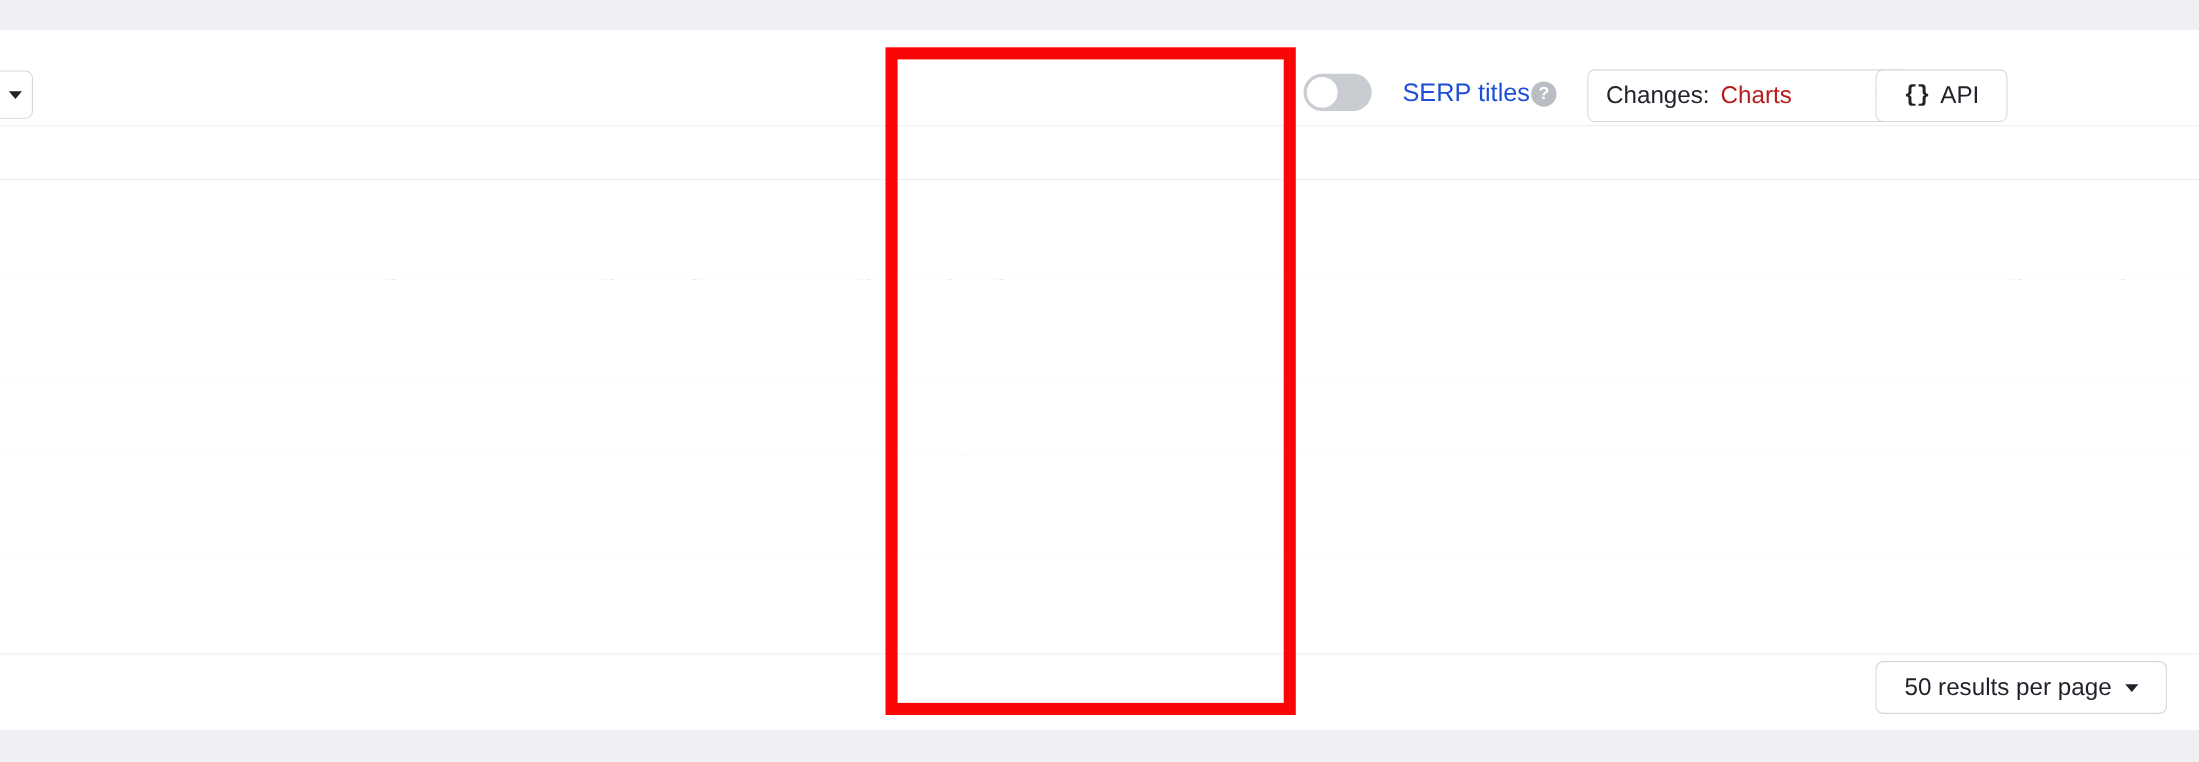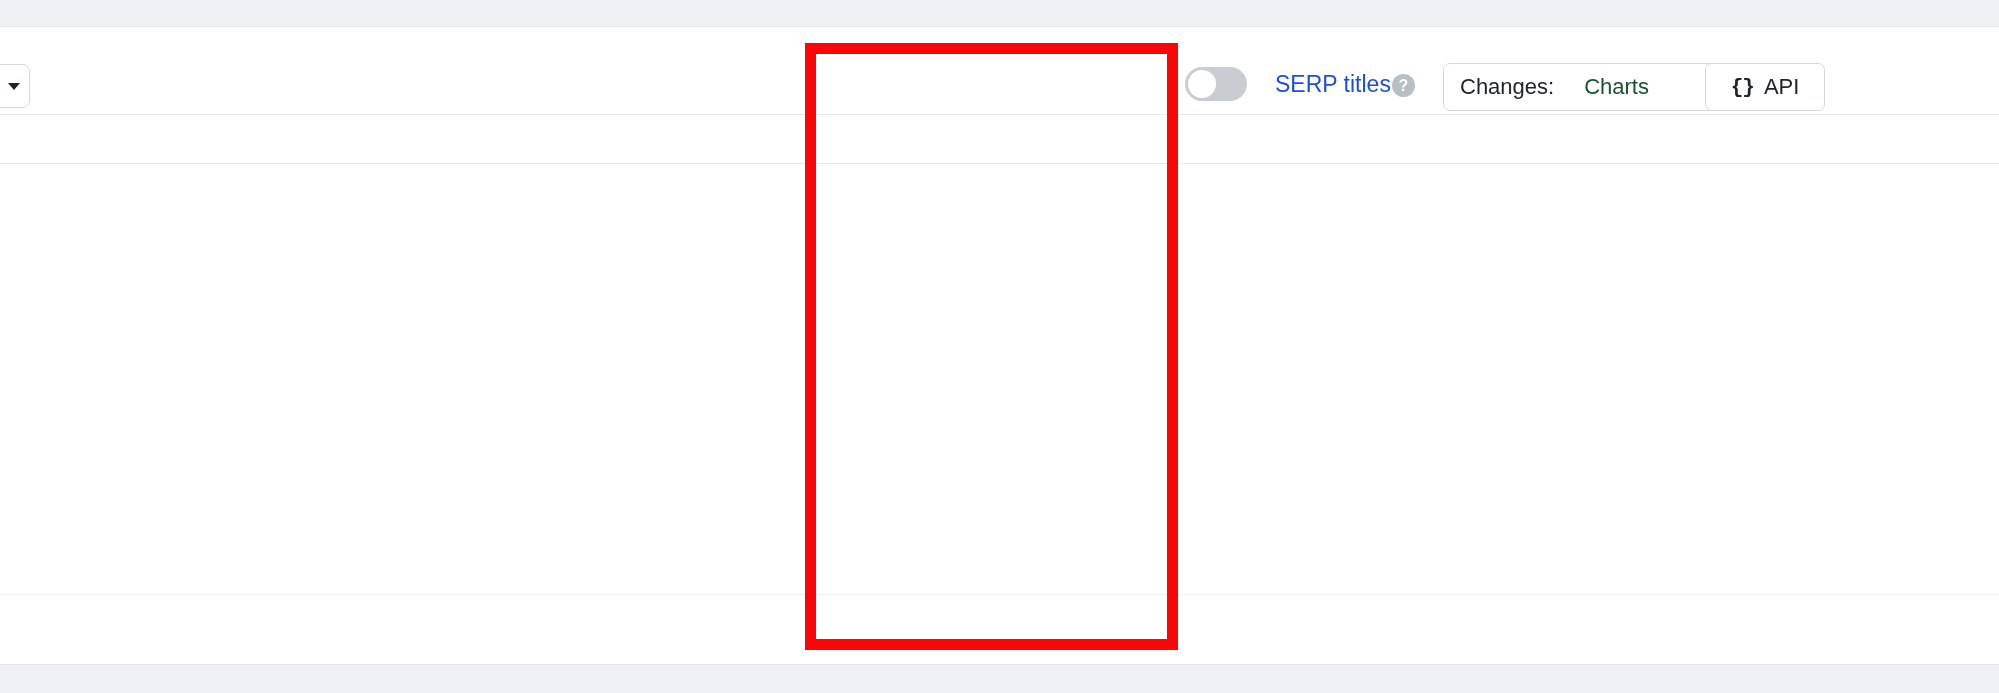--- a/index.html
+++ b/index.html
@@ -47,21 +47,21 @@
     position:absolute;left:1262px;top:44px;font-size:23px;color:#1d4ed8;white-space:nowrap;margin-left:13px;
   }
   .help-icon{
     position:absolute;left:1392px;top:47px;width:23px;height:23px;border-radius:50%;
     background:#b9bec4;color:#fff;font-size:16px;font-weight:bold;
     display:flex;align-items:center;justify-content:center;cursor:pointer;
   }
 
   .btn-changes{left:1443px;top:36px;width:291px;height:48px;padding:0 16px;justify-content:space-between;}
   .btn-changes .lbl{display:flex;align-items:center;gap:10px;}
-  .btn-changes .k{color:#14532d;margin-left:20px;}
+  .btn-changes .k{color:#b91c1c;}
   .btn-api{left:1705px;top:36px;width:120px;height:48px;gap:10px;}
   .btn-export{left:1840px;top:36px;width:148px;height:48px;gap:11px;}
 
   .brace{font-family:"Liberation Mono", monospace;font-weight:bold;font-size:21px;color:#20242b;letter-spacing:-1px;}
   .dl-icon{position:relative;width:18px;height:22px;}
   .dl-icon .page{
     position:absolute;left:0;top:0;width:18px;height:22px;background:#1f2329;
     clip-path:polygon(0 0,72% 0,100% 26%,100% 100%,0 100%);border-radius:2px;
   }
   .dl-icon .arrow{
@@ -251,18 +251,22 @@
       </div>
       <div class="row-line" style="top: 344px;"></div>
       <div class="row" style="top: 344px; height: 70px;"></div>
       <div class="row-line" style="top: 414px;"></div>
       <div class="row" style="top: 414px; height: 90px;"></div>
       <div class="row-line" style="top: 504px;"></div>
       <div class="row" style="top: 504px; height: 90px;"></div>
       <div class="row-line" style="top: 594px;"></div>
     </div>
 
+  <div class="perpage">
+    <span>50 results per page</span>
+    <span class="caret" style="margin-left:0"></span>
+  </div>
 
   <div class="bottom-strip-line"></div>
   <div class="bottom-strip"></div>
 
   <div class="redbox"></div>
 </div>
 
 </body></html>

